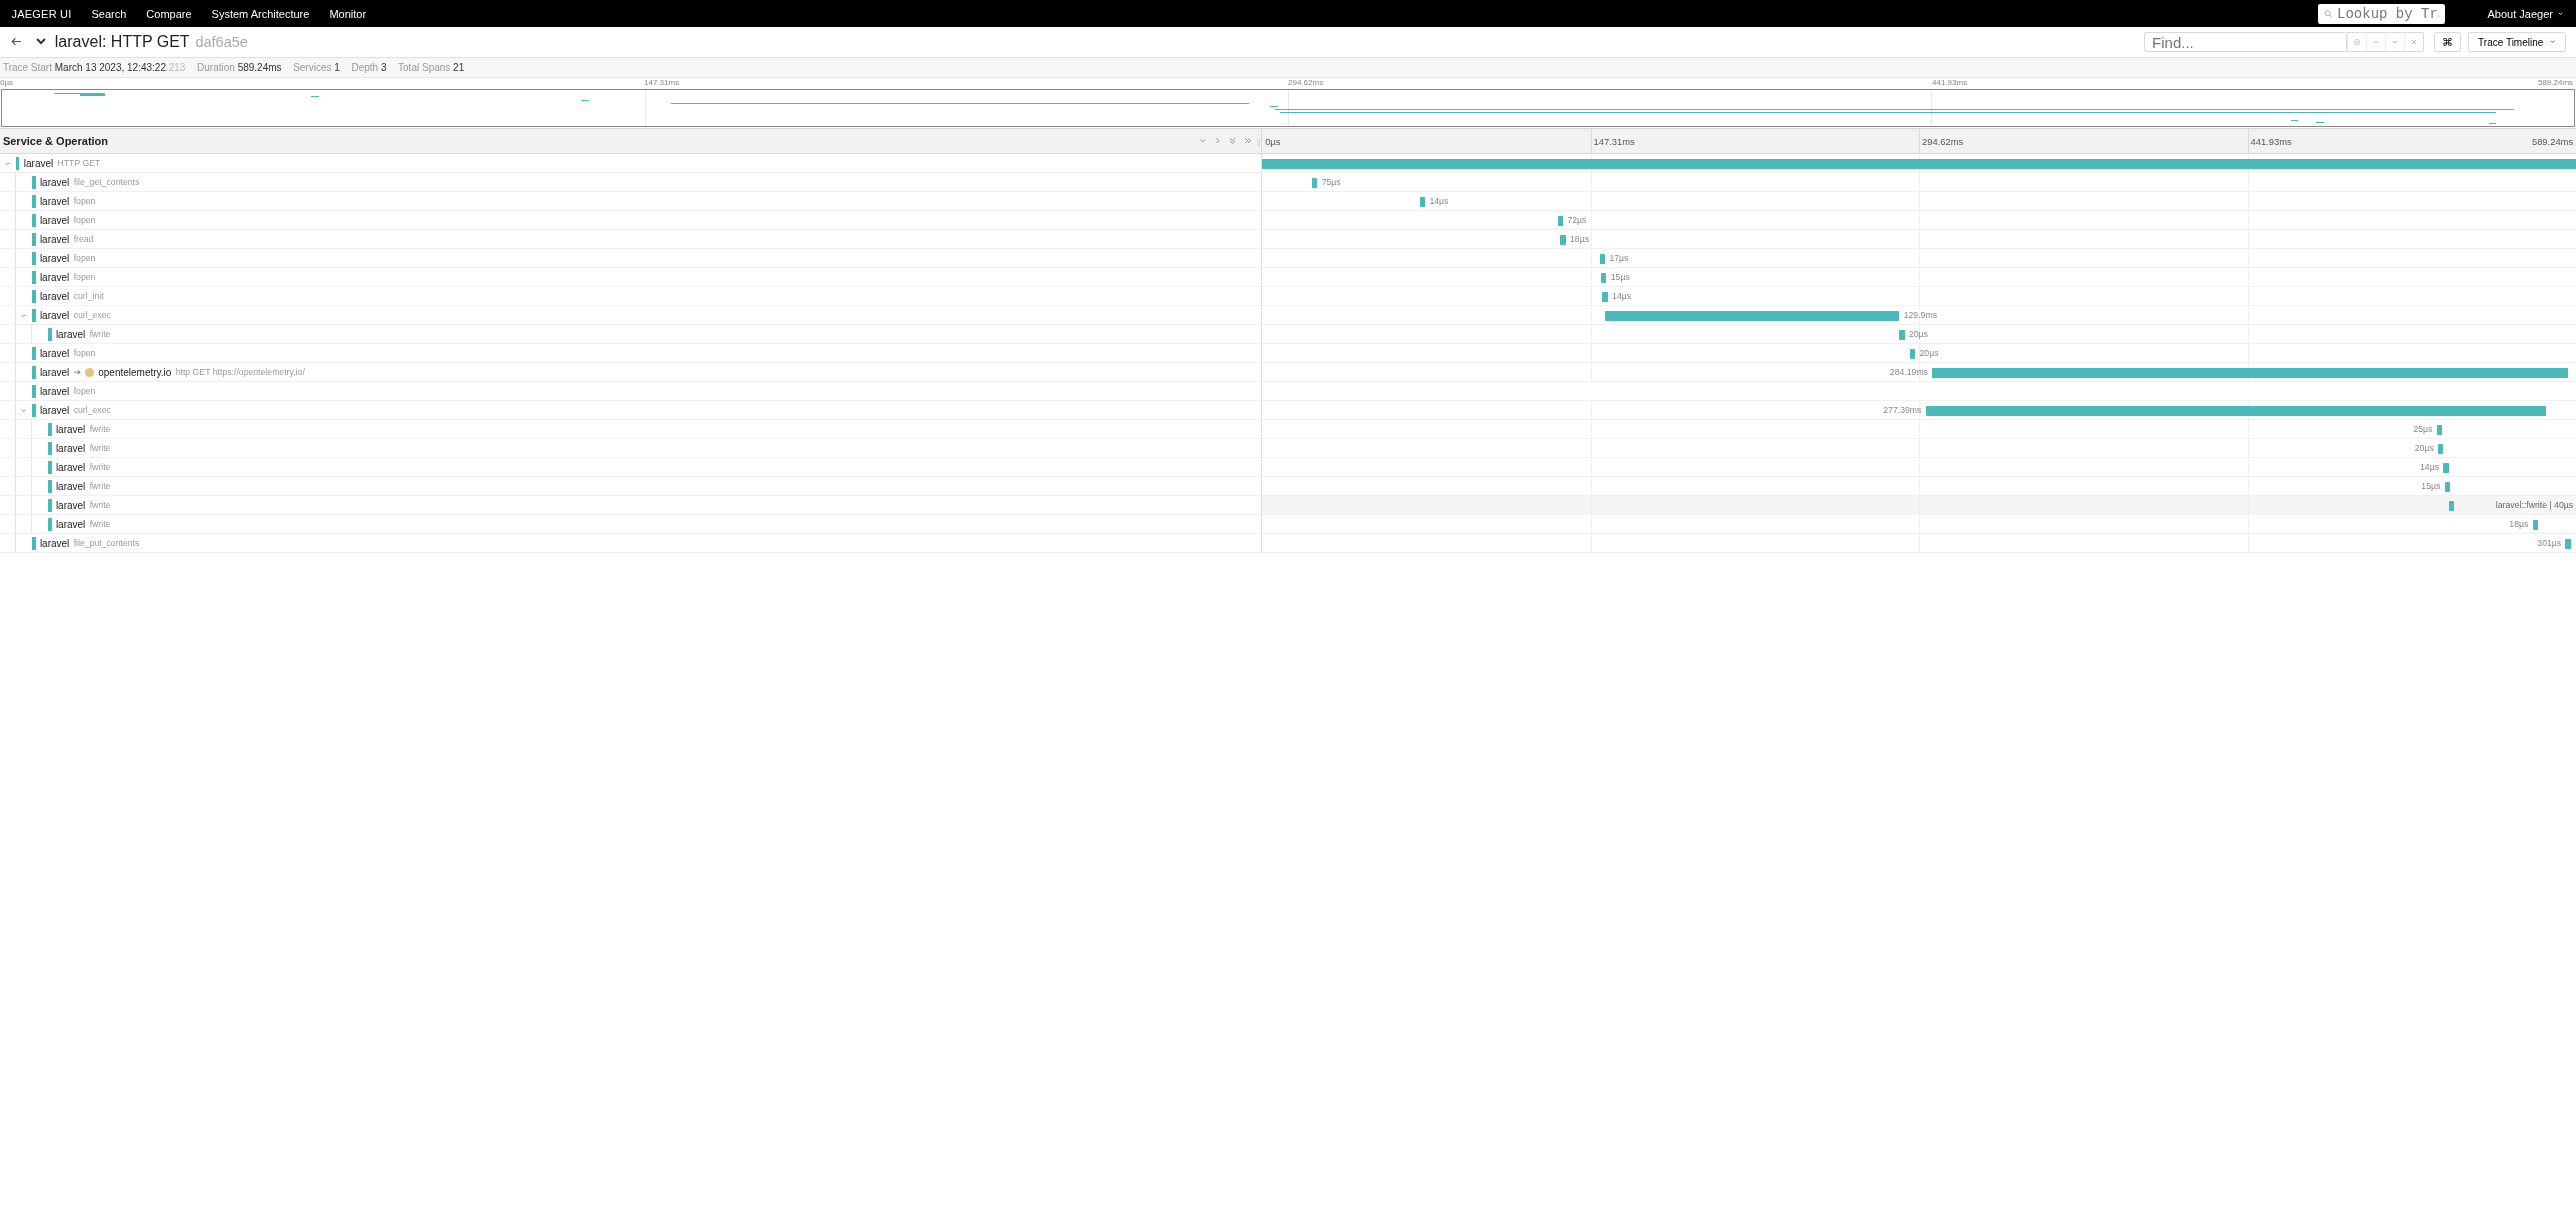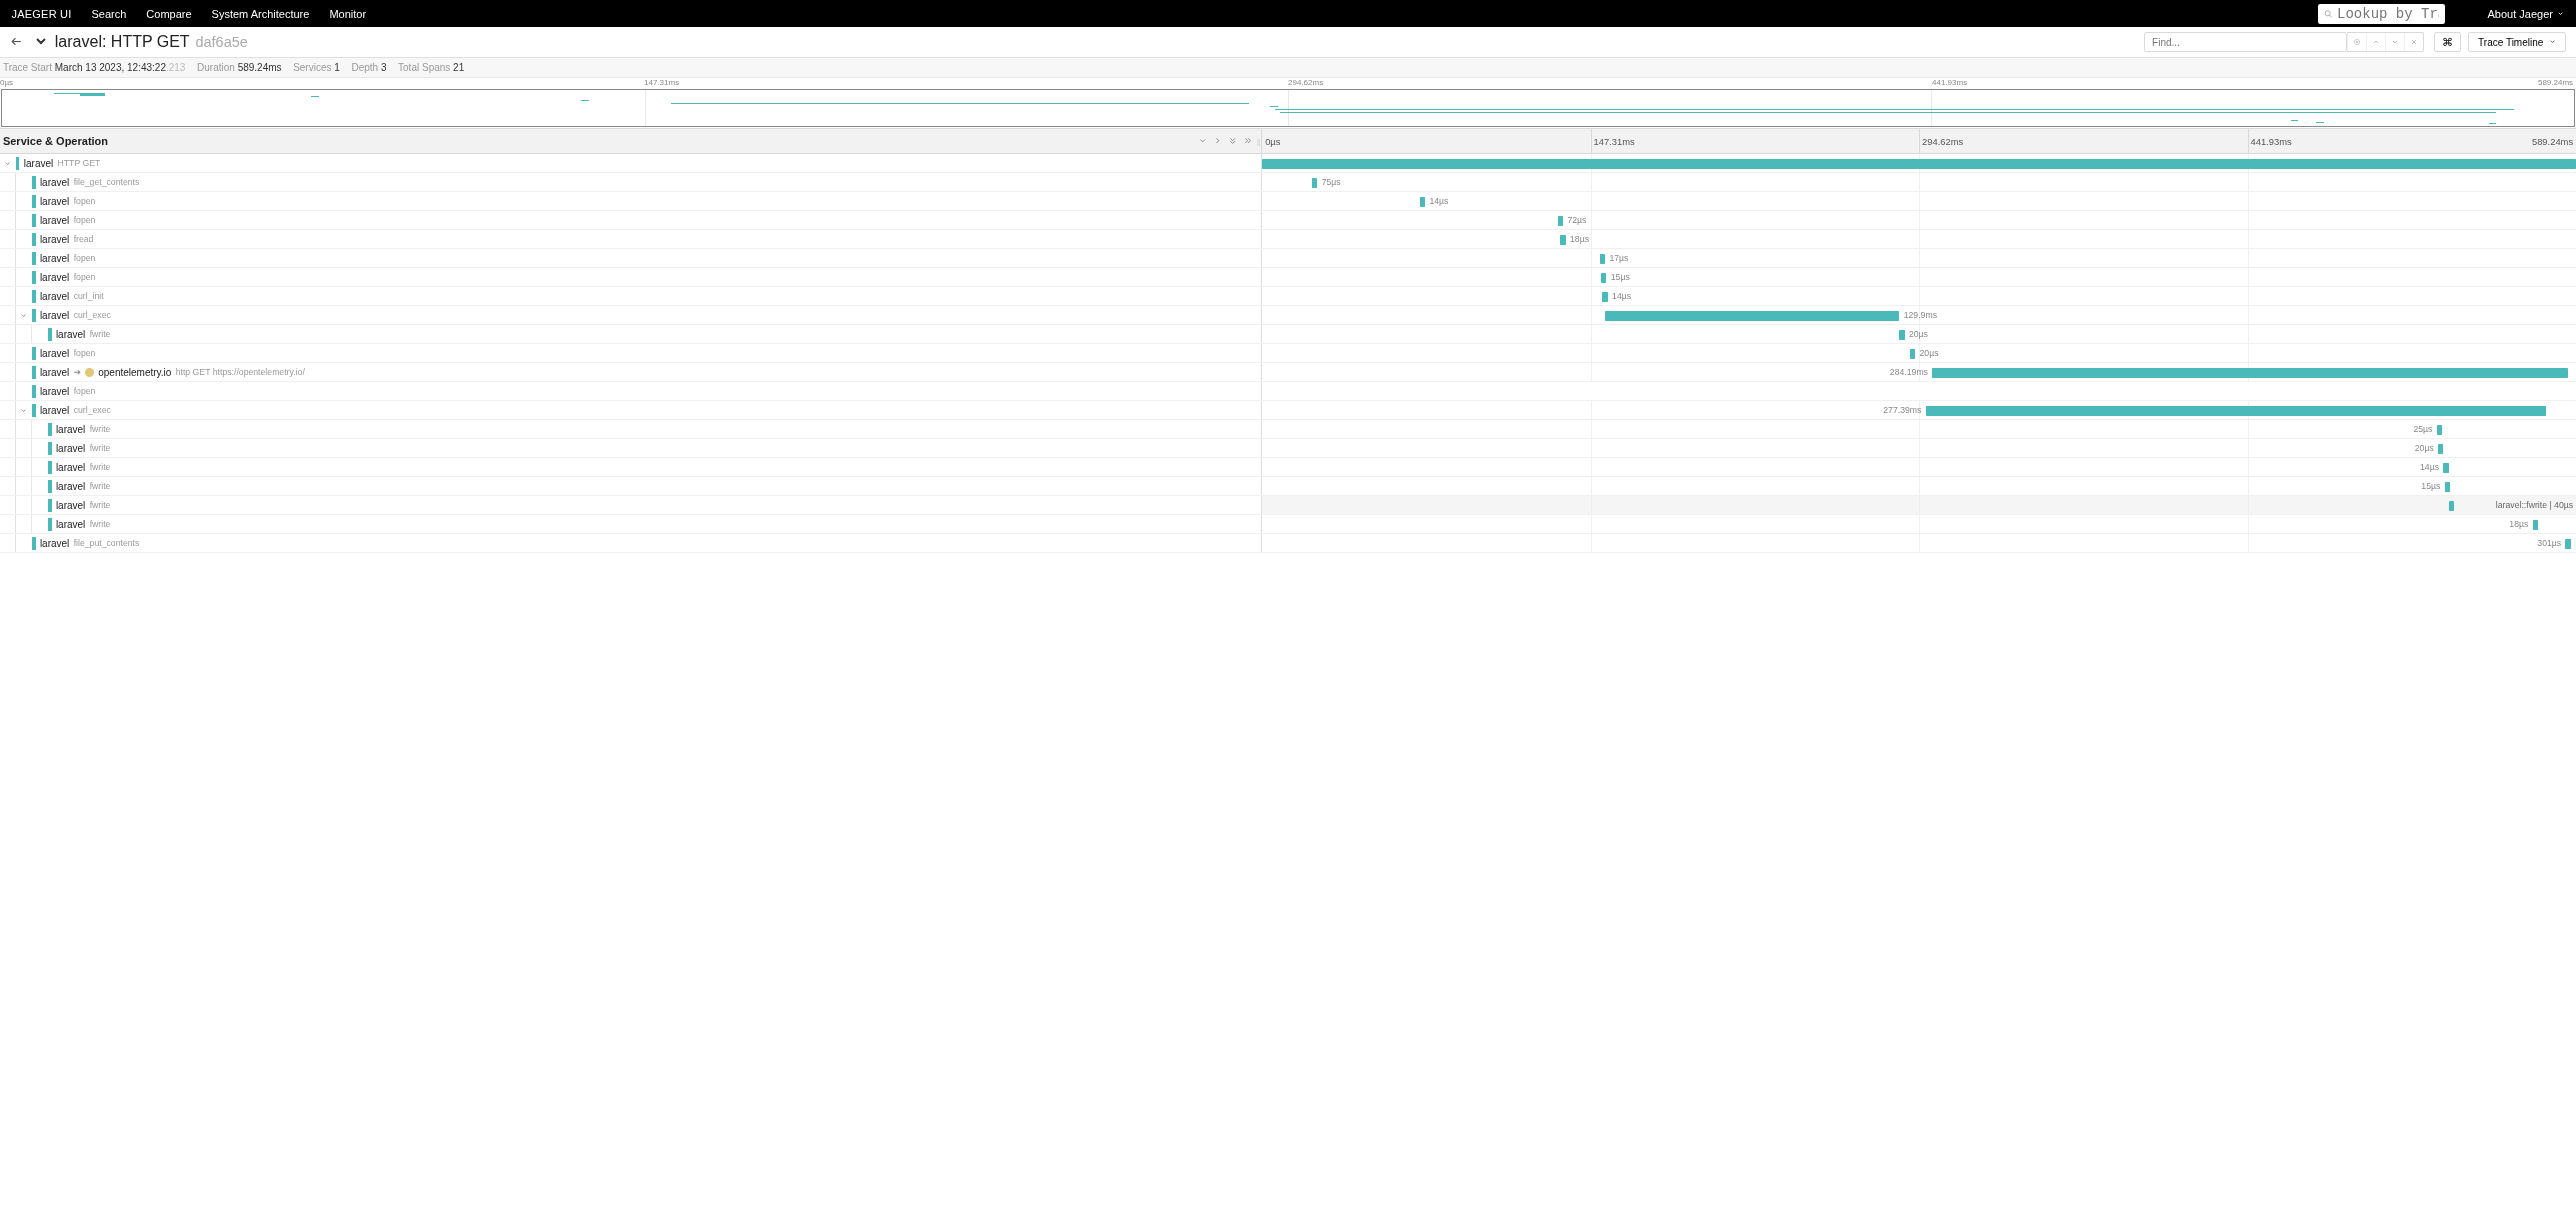--- a/index.html
+++ b/index.html
@@ -19,21 +19,21 @@
 
 .trace-header { height: 31px; border-bottom: 0.7px solid #e0e0e0; display: flex; align-items: center; padding: 0 10px; }
 .trace-header .back-arrow { cursor: pointer; margin-right: 10px; color: #555; }
 .trace-header .back-arrow svg { width: 13px; height: 13px; }
 .trace-header .chevron { cursor: pointer; margin-right: 5.8px; }
 .trace-header .chevron svg { width: 16px; height: 16px; }
 .trace-header h1 { font-size: 16px; font-weight: 500; color: #222; }
 .trace-header .trace-id { font-size: 14.5px; font-weight: 400; color: #aaa; margin-left: 5.8px; }
 .trace-header .hspacer { flex: 1; }
 .trace-header .find-box { border: 0.7px solid #d9d9d9; border-radius: 2.2px; height: 20px; width: 203px; display: flex; align-items: center; padding: 0 7.2px; }
-.trace-header .find-box input { border: none; outline: none; font-size: 10px; width: 100%; color: #333; }
+.trace-header .find-box input { border: none; outline: none; font-size: 15px; width: 100%; color: #333; }
 .trace-header .find-ctrl { border: 0.7px solid #d9d9d9; border-left: none; border-radius: 0 2.2px 2.2px 0; height: 20px; display: flex; align-items: center; }
 .trace-header .find-ctrl span { width: 19px; display: flex; justify-content: center; color: #bbb; cursor: pointer; border-left: 0.7px solid #eee; height: 100%; align-items: center;}
 .trace-header .find-ctrl svg { width: 8px; height: 8px; }
 .trace-header .kbd-btn { border: 0.7px solid #d9d9d9; border-radius: 2.2px; height: 20px; padding: 0 7.2px; margin-left: 10px; display: flex; align-items: center; cursor: pointer; font-size: 11px; }
 .trace-header .view-sel { border: 0.7px solid #d9d9d9; border-radius: 2.2px; height: 20px; padding: 0 8.7px; margin-left: 7.2px; display: flex; align-items: center; cursor: pointer; font-size: 10px; }
 .trace-header .view-sel svg { width: 7.2px; height: 7.2px; margin-left: 5.8px; }
 
 
 .summary { height: 19.5px; background: #f7f7f7; border-bottom: 0.7px solid #e8e8e8; display: flex; align-items: center; padding: 0 2.9px; font-size: 10px; color: #999; gap: 11.6px; }
 .summary b { color: #333; font-weight: 500; }

